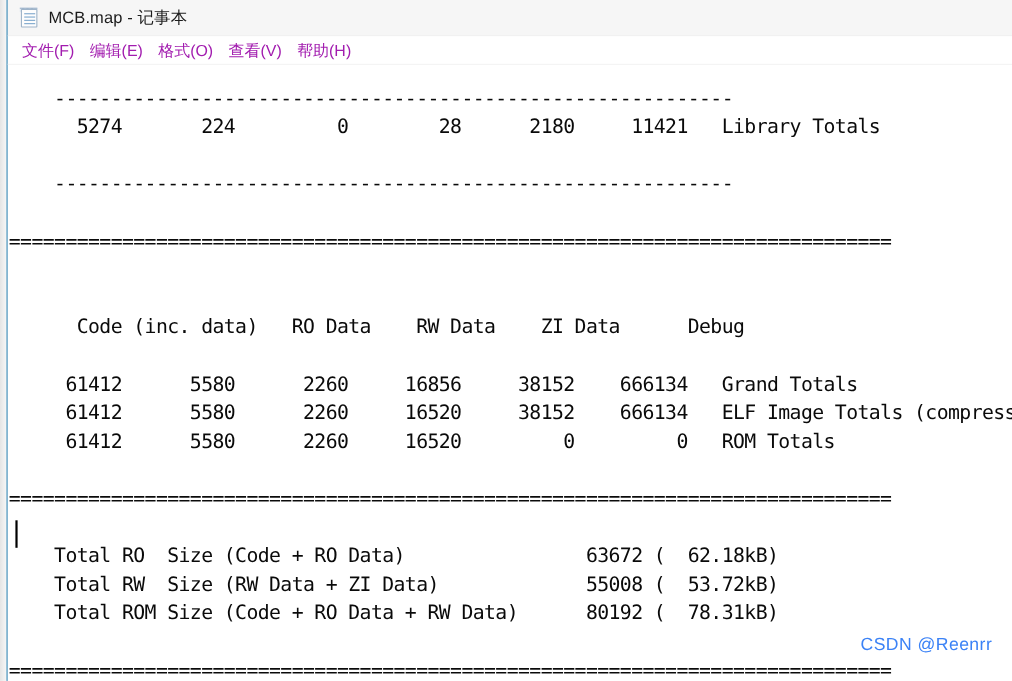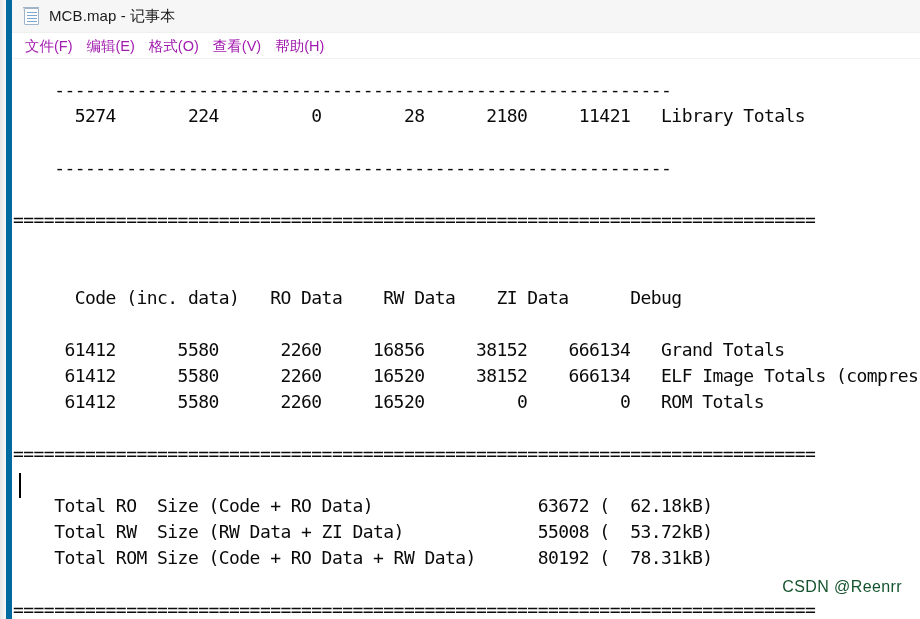--- a/index.html
+++ b/index.html
@@ -54,21 +54,21 @@
     width: 7px; height: 619px;
     background: linear-gradient(to right, rgba(0,0,0,0.10), rgba(0,0,0,0.02));
   }
 
   
   .window {
     position: absolute;
     left: 6px; top: 0;
     width: 914px; height: 619px;
     background: #ffffff;
-    border-left: 6px solid #0369a1;
+    border-left: 1px solid #0369a1;
   }
 
   
   .titlebar {
     position: absolute;
     left: 0; top: 0;
     width: 914px; height: 33px;
     background: #f6f6f6;
     display: flex;
     align-items: center;
@@ -165,21 +165,21 @@
     left: 7px; top: 414px;
     width: 2px; height: 25px;
     background: #000000;
   }
 
   
   .watermark {
     position: absolute;
     right: 18px; bottom: 23px;
     font-size: 16px;
-    color: #14532d;
+    color: #3b82f6;
     font-family: "Liberation Sans", sans-serif;
     letter-spacing: 0.4px;
     user-select: none;
   }
 </style>
 </head>
 <body>
 
 <div id="app">
 

